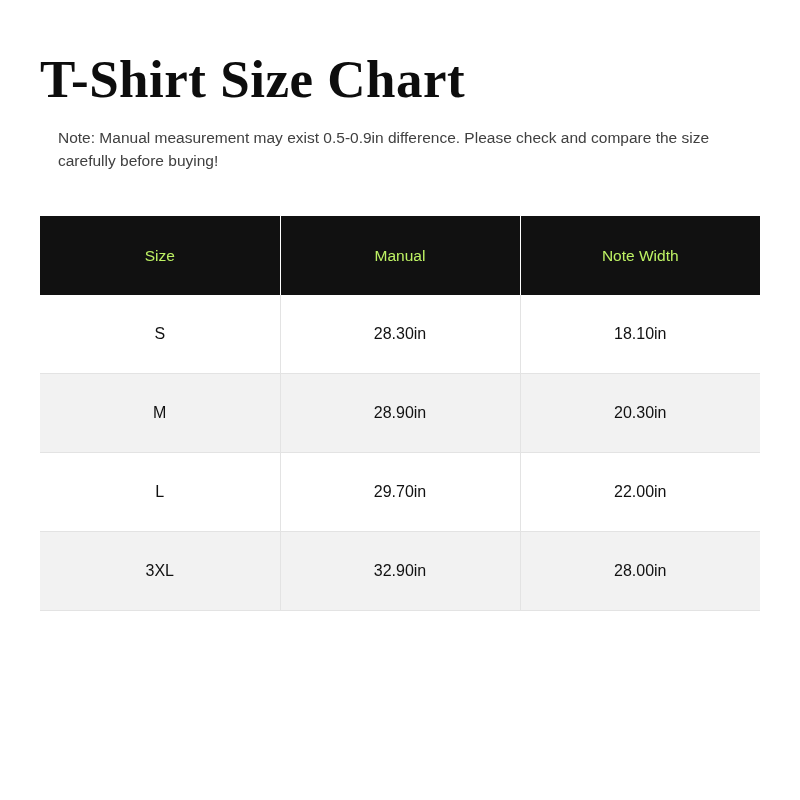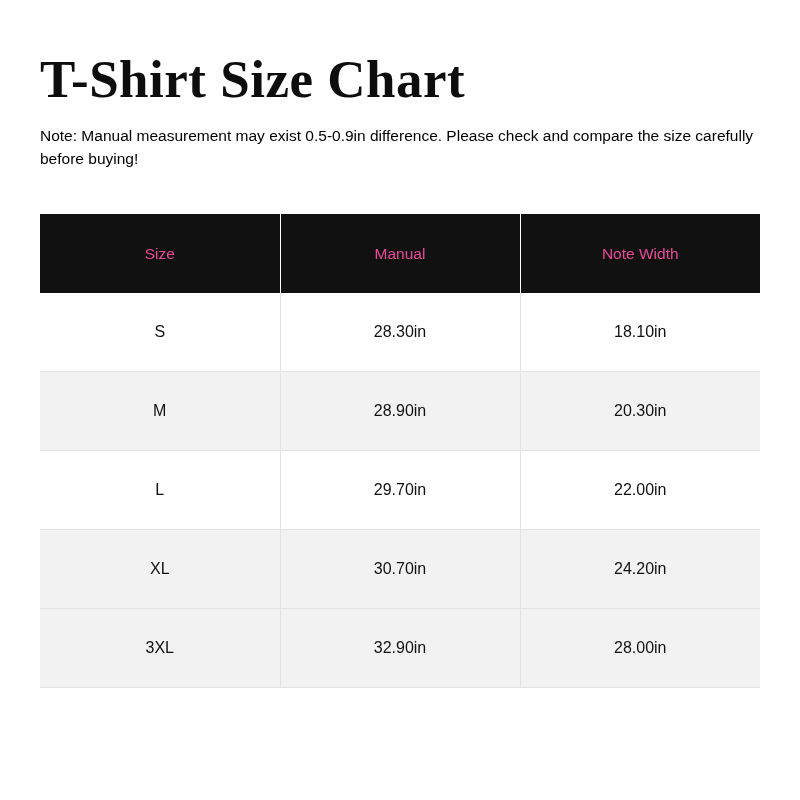--- a/index.html
+++ b/index.html
@@ -25,35 +25,35 @@
     font-weight: bold;
     font-size: 53px;
     line-height: 1.05;
     letter-spacing: 0.5px;
     margin: 0 0 16px 0;
     color: #0d0d0d;
   }
   .note {
     font-size: 15.5px;
     line-height: 1.5;
-    color: #000000;
-    margin: 0;
+    color: #404040;
+    margin: 18px;
     max-width: 730px;
   }
   .table-wrap {
     margin-top: 44px;
   }
   table.size-chart {
     border-collapse: collapse;
     width: 720px;
     table-layout: fixed;
   }
   table.size-chart th {
     background: #111111;
-    color: #ec4899;
+    color: #bef264;
     font-weight: normal;
     font-size: 15.5px;
     height: 77px;
     text-align: center;
     border-right: 1px solid #ffffff;
   }
   table.size-chart th:last-child {
     border-right: none;
   }
   table.size-chart td {
@@ -111,25 +111,20 @@
           <td>M</td>
           <td>28.90in</td>
           <td>20.30in</td>
         </tr>
         <tr class="odd">
           <td>L</td>
           <td>29.70in</td>
           <td>22.00in</td>
         </tr>
         <tr class="even">
-          <td>XL</td>
-          <td>30.70in</td>
-          <td>24.20in</td>
-        </tr>
-        <tr class="even">
           <td>3XL</td>
           <td>32.90in</td>
           <td>28.00in</td>
         </tr>
       </tbody>
     </table>
   </div>
 
 </div>
 

